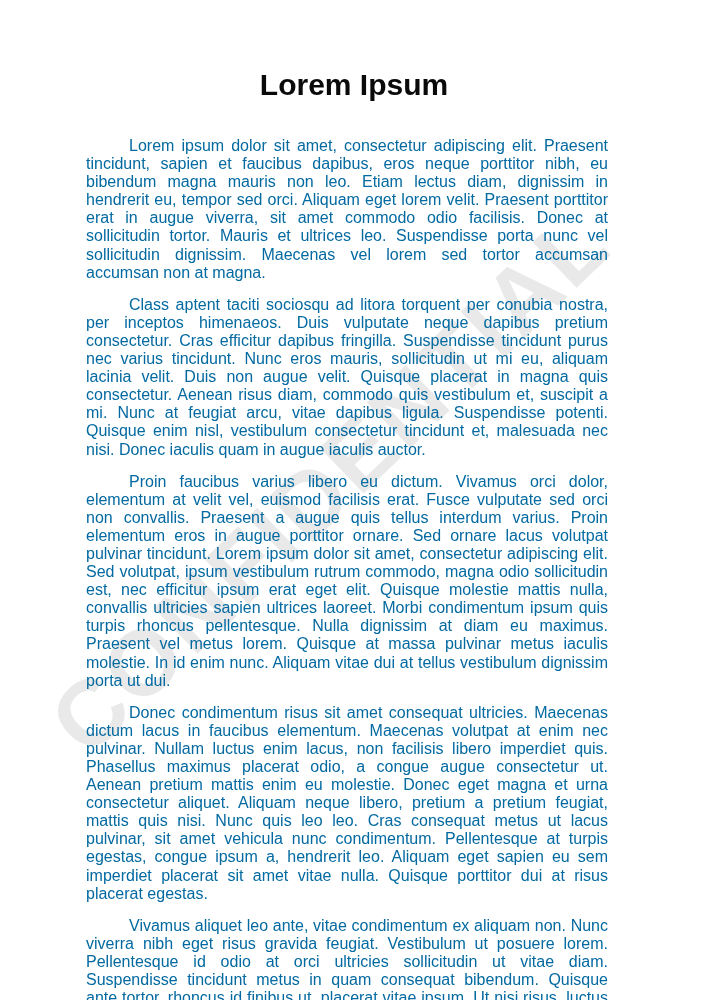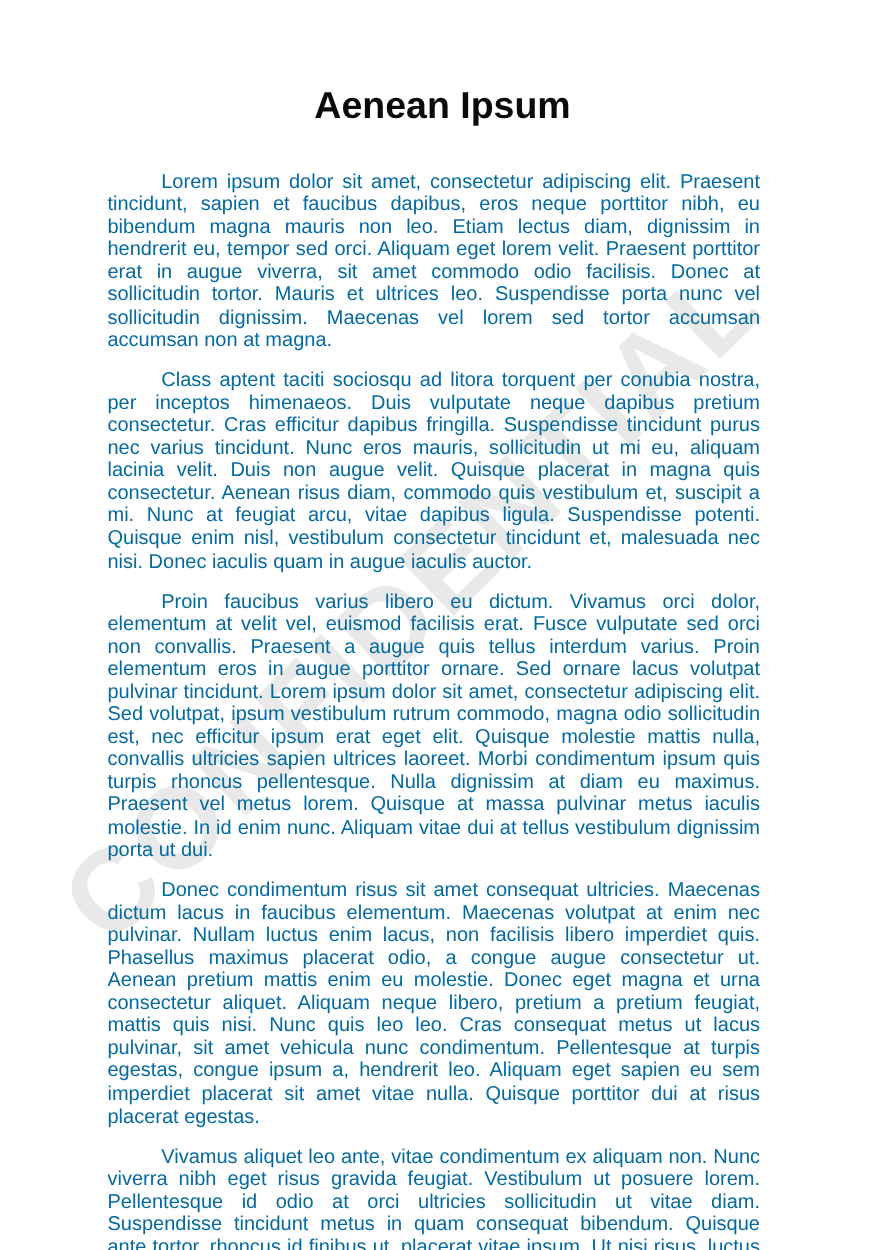--- a/index.html
+++ b/index.html
@@ -63,21 +63,21 @@
     text-indent: 43px;
     color: #0369a1;
   }
 </style>
 </head>
 <body>
 
 <div class="page">
   <div class="watermark">CONFIDENTIAL</div>
 
-  <h1 class="title">Aenean Ipsum</h1>
+  <h1 class="title">Lorem Ipsum</h1>
 
   <div class="body-text">
     <p class="para">Lorem ipsum dolor sit amet, consectetur adipiscing elit. Praesent tincidunt, sapien et faucibus dapibus, eros neque porttitor nibh, eu bibendum magna mauris non leo. Etiam lectus diam, dignissim in hendrerit eu, tempor sed orci. Aliquam eget lorem velit. Praesent porttitor erat in augue viverra, sit amet commodo odio facilisis. Donec at sollicitudin tortor. Mauris et ultrices leo. Suspendisse porta nunc vel sollicitudin dignissim. Maecenas vel lorem sed tortor accumsan accumsan non at magna.</p>
     <p class="para">Class aptent taciti sociosqu ad litora torquent per conubia nostra, per inceptos himenaeos. Duis vulputate neque dapibus pretium consectetur. Cras efficitur dapibus fringilla. Suspendisse tincidunt purus nec varius tincidunt. Nunc eros mauris, sollicitudin ut mi eu, aliquam lacinia velit. Duis non augue velit. Quisque placerat in magna quis consectetur. Aenean risus diam, commodo quis vestibulum et, suscipit a mi. Nunc at feugiat arcu, vitae dapibus ligula. Suspendisse potenti. Quisque enim nisl, vestibulum consectetur tincidunt et, malesuada nec nisi. Donec iaculis quam in augue iaculis auctor.</p>
     <p class="para">Proin faucibus varius libero eu dictum. Vivamus orci dolor, elementum at velit vel, euismod facilisis erat. Fusce vulputate sed orci non convallis. Praesent a augue quis tellus interdum varius. Proin elementum eros in augue porttitor ornare. Sed ornare lacus volutpat pulvinar tincidunt. Lorem ipsum dolor sit amet, consectetur adipiscing elit. Sed volutpat, ipsum vestibulum rutrum commodo, magna odio sollicitudin est, nec efficitur ipsum erat eget elit. Quisque molestie mattis nulla, convallis ultricies sapien ultrices laoreet. Morbi condimentum ipsum quis turpis rhoncus pellentesque. Nulla dignissim at diam eu maximus. Praesent vel metus lorem. Quisque at massa pulvinar metus iaculis molestie. In id enim nunc. Aliquam vitae dui at tellus vestibulum dignissim porta ut dui.</p>
     <p class="para">Donec condimentum risus sit amet consequat ultricies. Maecenas dictum lacus in faucibus elementum. Maecenas volutpat at enim nec pulvinar. Nullam luctus enim lacus, non facilisis libero imperdiet quis. Phasellus maximus placerat odio, a congue augue consectetur ut. Aenean pretium mattis enim eu molestie. Donec eget magna et urna consectetur aliquet. Aliquam neque libero, pretium a pretium feugiat, mattis quis nisi. Nunc quis leo leo. Cras consequat metus ut lacus pulvinar, sit amet vehicula nunc condimentum. Pellentesque at turpis egestas, congue ipsum a, hendrerit leo. Aliquam eget sapien eu sem imperdiet placerat sit amet vitae nulla. Quisque porttitor dui at risus placerat egestas.</p>
     <p class="para">Vivamus aliquet leo ante, vitae condimentum ex aliquam non. Nunc viverra nibh eget risus gravida feugiat. Vestibulum ut posuere lorem. Pellentesque id odio at orci ultricies sollicitudin ut vitae diam. Suspendisse tincidunt metus in quam consequat bibendum. Quisque ante tortor, rhoncus id finibus ut, placerat vitae ipsum. Ut nisi risus, luctus eget massa nec, venenatis egestas nulla. Maecenas magna arcu, faucibus nec purus id, rutrum aliquet turpis. Pellentesque aliquet molestie augue, et scelerisque metus porta vitae.</p>
   </div>
 </div>
 

